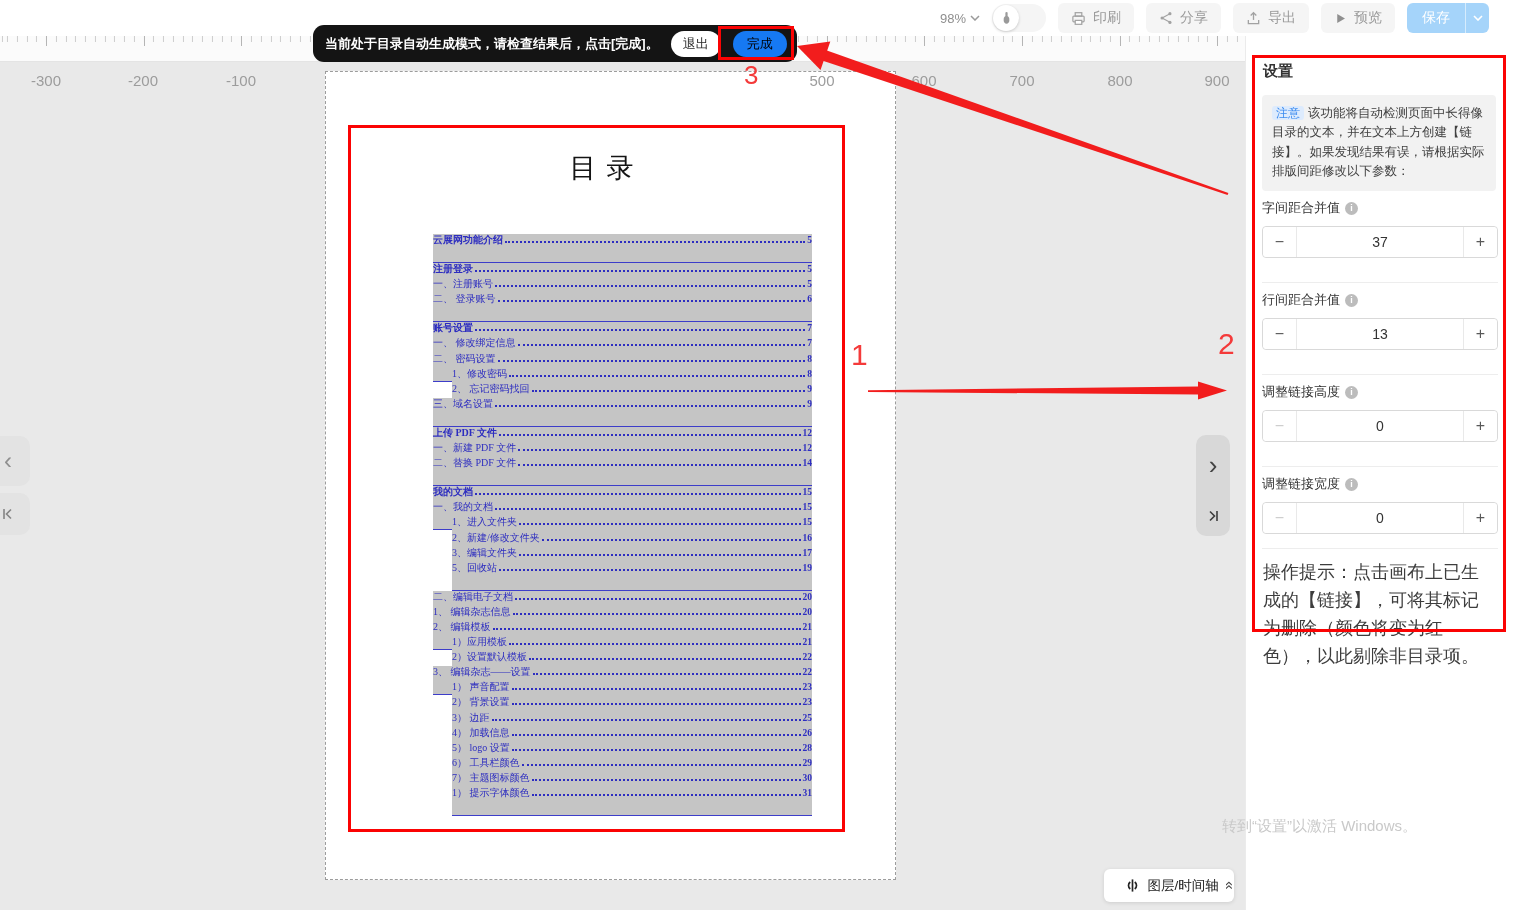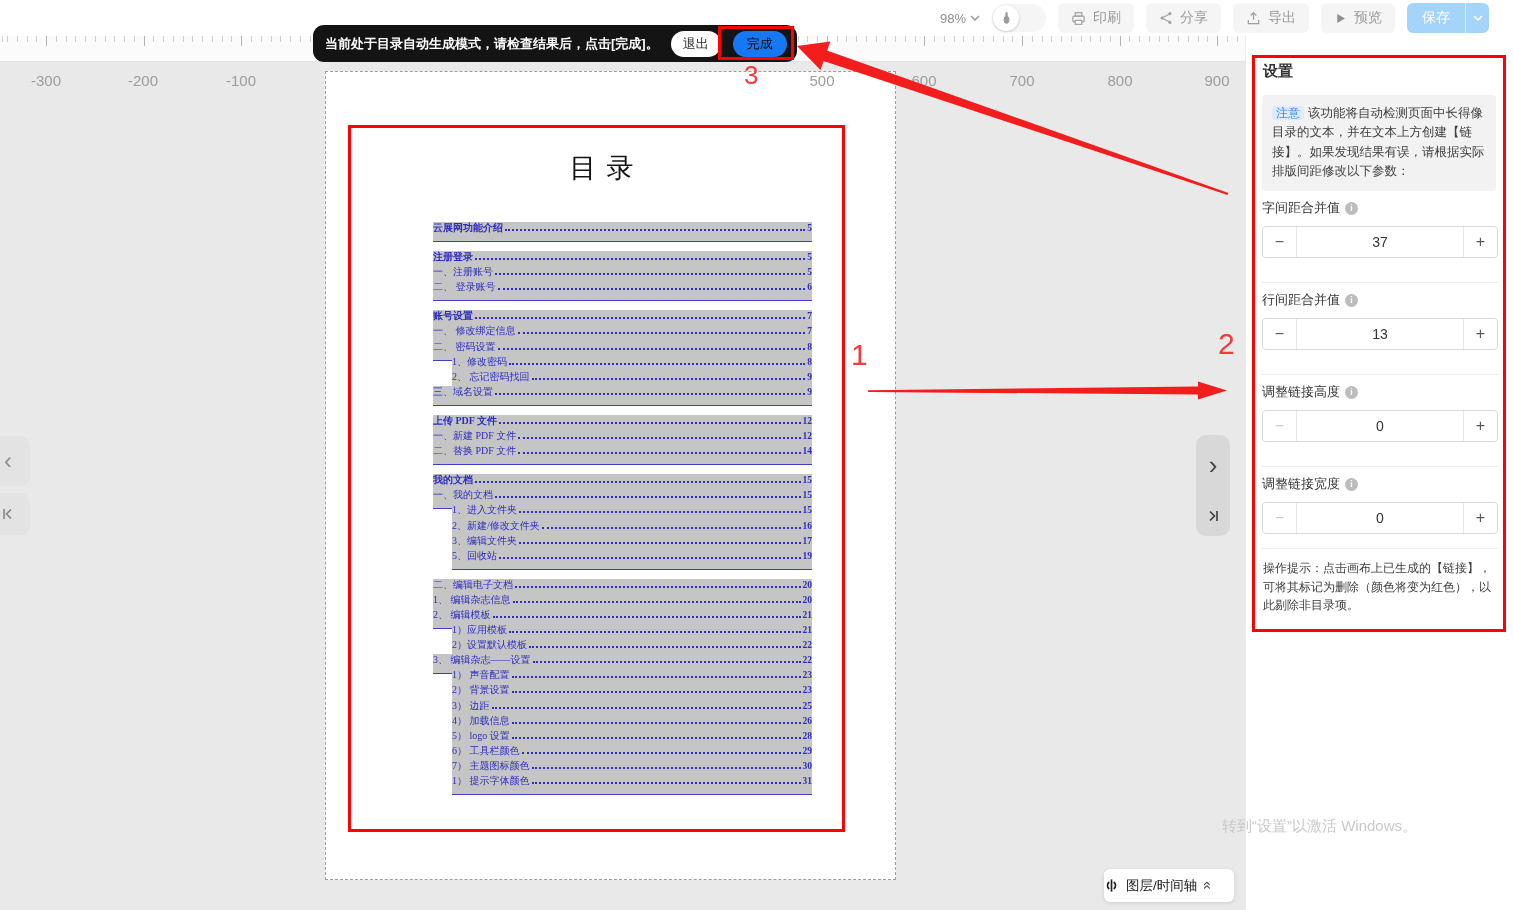--- a/index.html
+++ b/index.html
@@ -39,21 +39,21 @@
   .toc-redrect { position:absolute; top:125px; left:348px; width:497px; height:707px;
                  border:3px solid #fb0303; z-index:4; pointer-events:none; }
   .toc-content { position:absolute; top:128px; left:351px; width:491px; z-index:3;padding-left:20px; }
   .serif { font-family:"Liberation Serif","DejaVu Serif",serif; }
   .doc-title { text-align:center; font-size:27px; letter-spacing:10px; color:#141414; padding-top:22px;
                line-height:36px; margin-bottom:34px; }
   .toc-list { padding:0 30px 0 62px; }
   .toc-group { margin-top:14px; }
   .toc-group:first-child { margin-top:0; }
   .toc-row { height:15.1px; display:flex; }
-  .toc-link { flex:1; display:flex; align-items:baseline; background:#c5c5c5; height:20px; margin-top:2px;
+  .toc-link { flex:1; display:flex; align-items:baseline; background:#c5c5c5; height:29px; margin-top:14px;
               border-bottom:1px solid #3d3dc9; cursor:pointer; }
   .toc-row.ind .toc-link { margin-left:19px; }
   .toc-title { font-size:10px; color:#2d2dc0; white-space:nowrap; line-height:12px; }
   .toc-link.bold .toc-title { font-weight:bold; }
   .toc-dots { flex:1; border-bottom:2px dotted #2d2dc0; margin:0 2px 3px 2px; }
   .toc-page { font-size:9.5px; font-weight:bold; color:#2d2dc0; line-height:12px; }
 
   
   .notice-bar { position:absolute; top:25px; left:313px; width:484px; height:37px; background:#141414;
                 border-radius:11px; display:flex; align-items:center; padding:0 12px; gap:12px; z-index:10; }
@@ -73,38 +73,38 @@
   .field-label { font-size:13px; color:#333; margin-bottom:9px; display:flex; align-items:center; gap:5px; }
   .info-icon { width:13px; height:13px; border-radius:50%; background:#bcbcbc; color:#fff; font-size:9px;
                font-weight:bold; display:inline-flex; align-items:center; justify-content:center; }
   .stepper { height:32px; border:1px solid #d9d9d9; border-radius:4px; display:flex; background:#fff; }
   .step-btn { width:34px; border:none; background:#fff; font-size:16px; color:#595959; cursor:pointer; }
   .step-btn.minus { border-right:1px solid #e9e9e9; border-radius:4px 0 0 4px; }
   .step-btn.plus  { border-left:1px solid #e9e9e9; border-radius:0 4px 4px 0; }
   .dim .step-btn.minus { color:#cccccc; }
   .step-value { flex:1; display:flex; align-items:center; justify-content:center; font-size:14px; color:#333; }
   .hr { position:absolute; left:16px; width:236px; border-top:1px solid #ededed; }
-  .tip-text { position:absolute; top:559px; left:17px; width:233px; font-size:12px; color:#3d3d3d; line-height:1.55; }
+  .tip-text { position:absolute; top:559px; left:17px; width:233px; font-size:18px; color:#3d3d3d; line-height:1.55; }
 
   
   .nav-left-1 { position:absolute; left:-14px; top:436px; width:44px; height:50px; border-radius:10px;
                 background:#e3e3e3; color:#8f8f8f; font-size:24px; display:flex; align-items:center;
                 justify-content:center; cursor:pointer; z-index:3; }
   .nav-left-2 { position:absolute; left:-14px; top:493px; width:44px; height:42px; border-radius:10px;
                 background:#e3e3e3; display:flex; align-items:center; justify-content:center; cursor:pointer; z-index:3; }
   .nav-right-box { position:absolute; left:1196px; top:435px; width:34px; height:101px; border-radius:10px;
                    background:#d8d8d8; z-index:3; display:flex; flex-direction:column; }
   .nav-right-next { flex:1; display:flex; align-items:center; justify-content:center; color:#444;
                     font-size:26px; cursor:pointer; }
   .nav-right-last { height:40px; display:flex; align-items:center; justify-content:center; cursor:pointer; }
 
   
   .layers-btn { position:absolute; left:1104px; top:869px; width:130px; height:33px; background:#fff;
                 border:none; border-radius:6px; box-shadow:0 1px 4px rgba(0,0,0,.12); display:flex;
-                align-items:center; justify-content:flex-start; gap:7px; font-size:13.5px; color:#222;
+                align-items:center; justify-content:flex-end; gap:7px; font-size:13.5px; color:#222;
                 cursor:pointer; z-index:9; }
   .dbl-up { display:inline-block; transform:rotate(90deg); font-size:15px; color:#444; }
   .watermark { position:absolute; left:1222px; top:812px; z-index:8; pointer-events:none; }
   .wm-title { font-size:24px; color:#c3c3c3; font-weight:300; }
   .wm-sub { font-size:15px; color:#c9c9c9; margin-top:5px; }
 
   
   .anno-rect { position:absolute; border:3px solid #fb0303; z-index:12; pointer-events:none; }
   .rect-done  { left:718px; top:26px; width:76px; height:34px; z-index:11; }
   .rect-panel { left:1252px; top:55px; width:254px; height:577px; }

